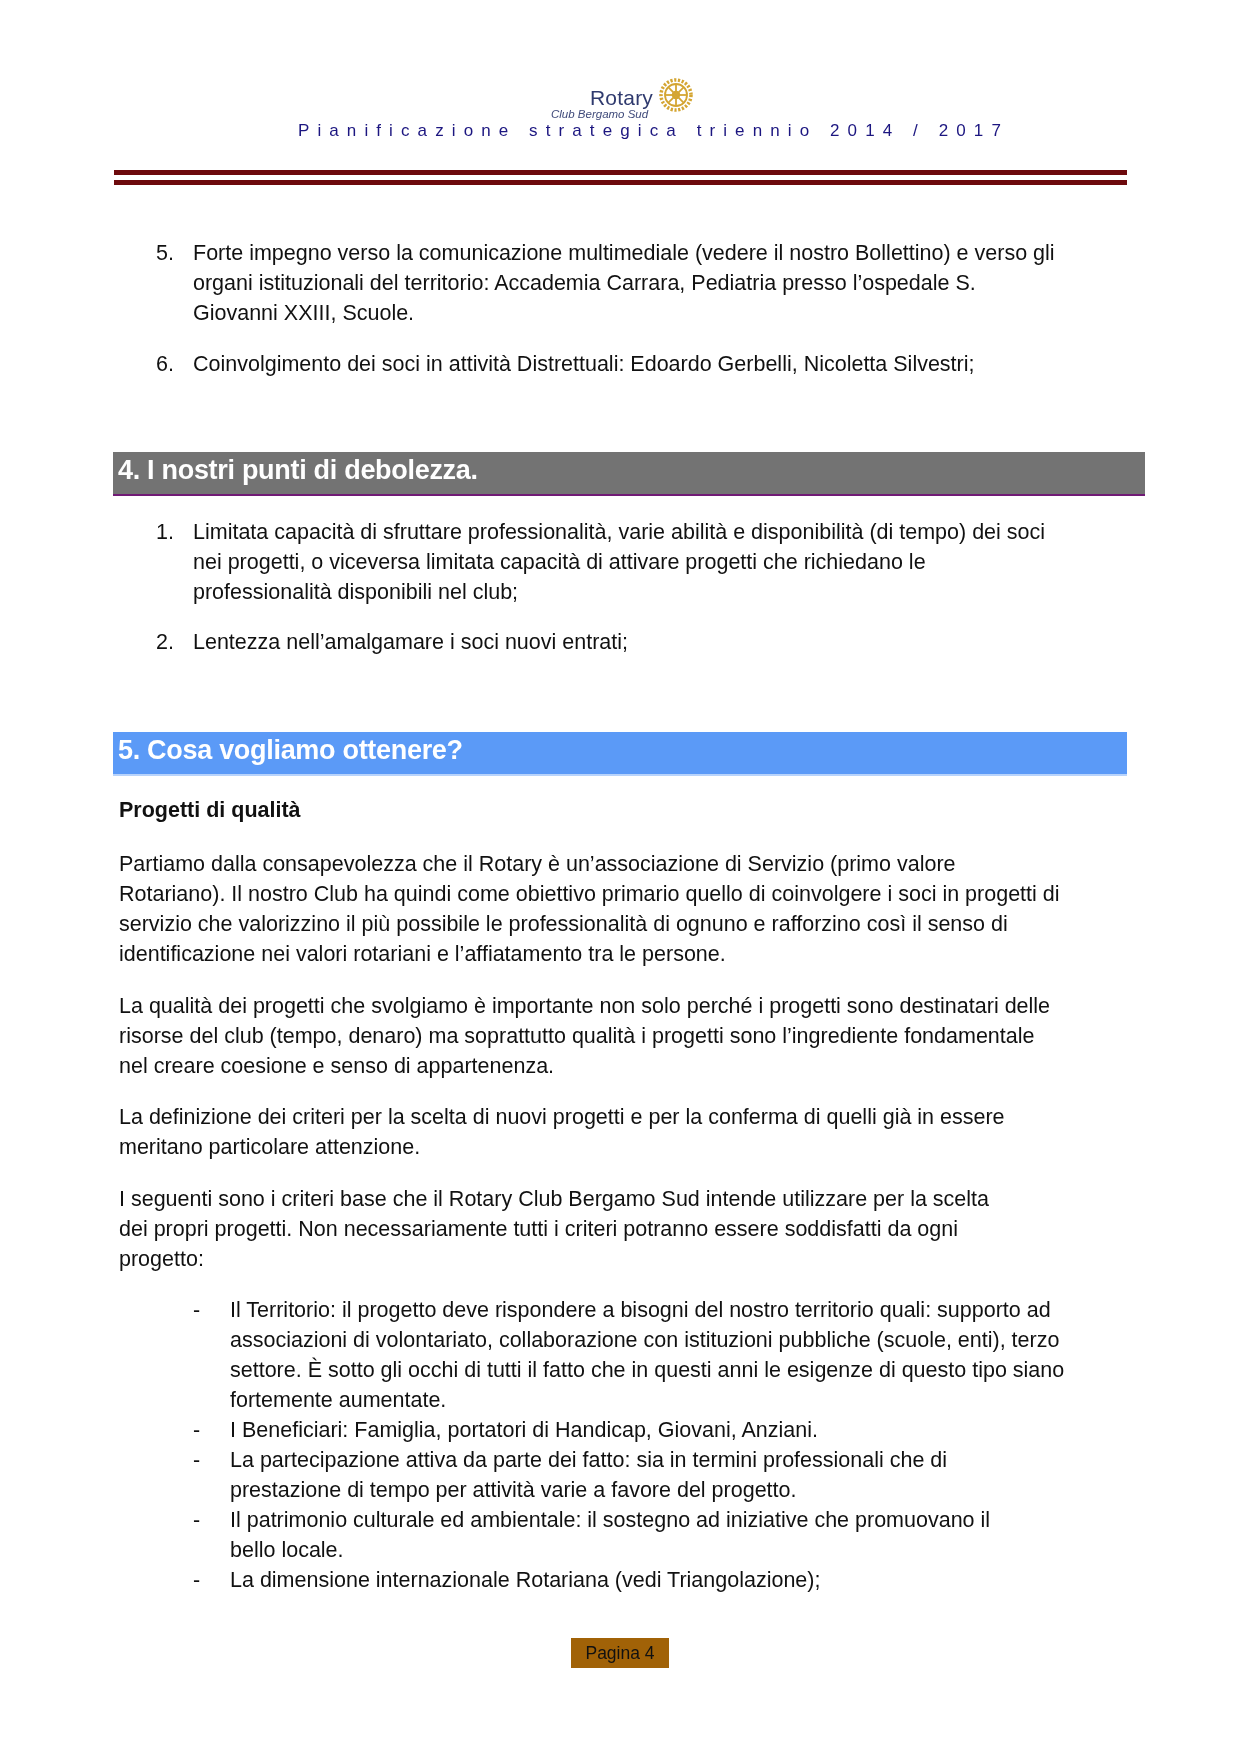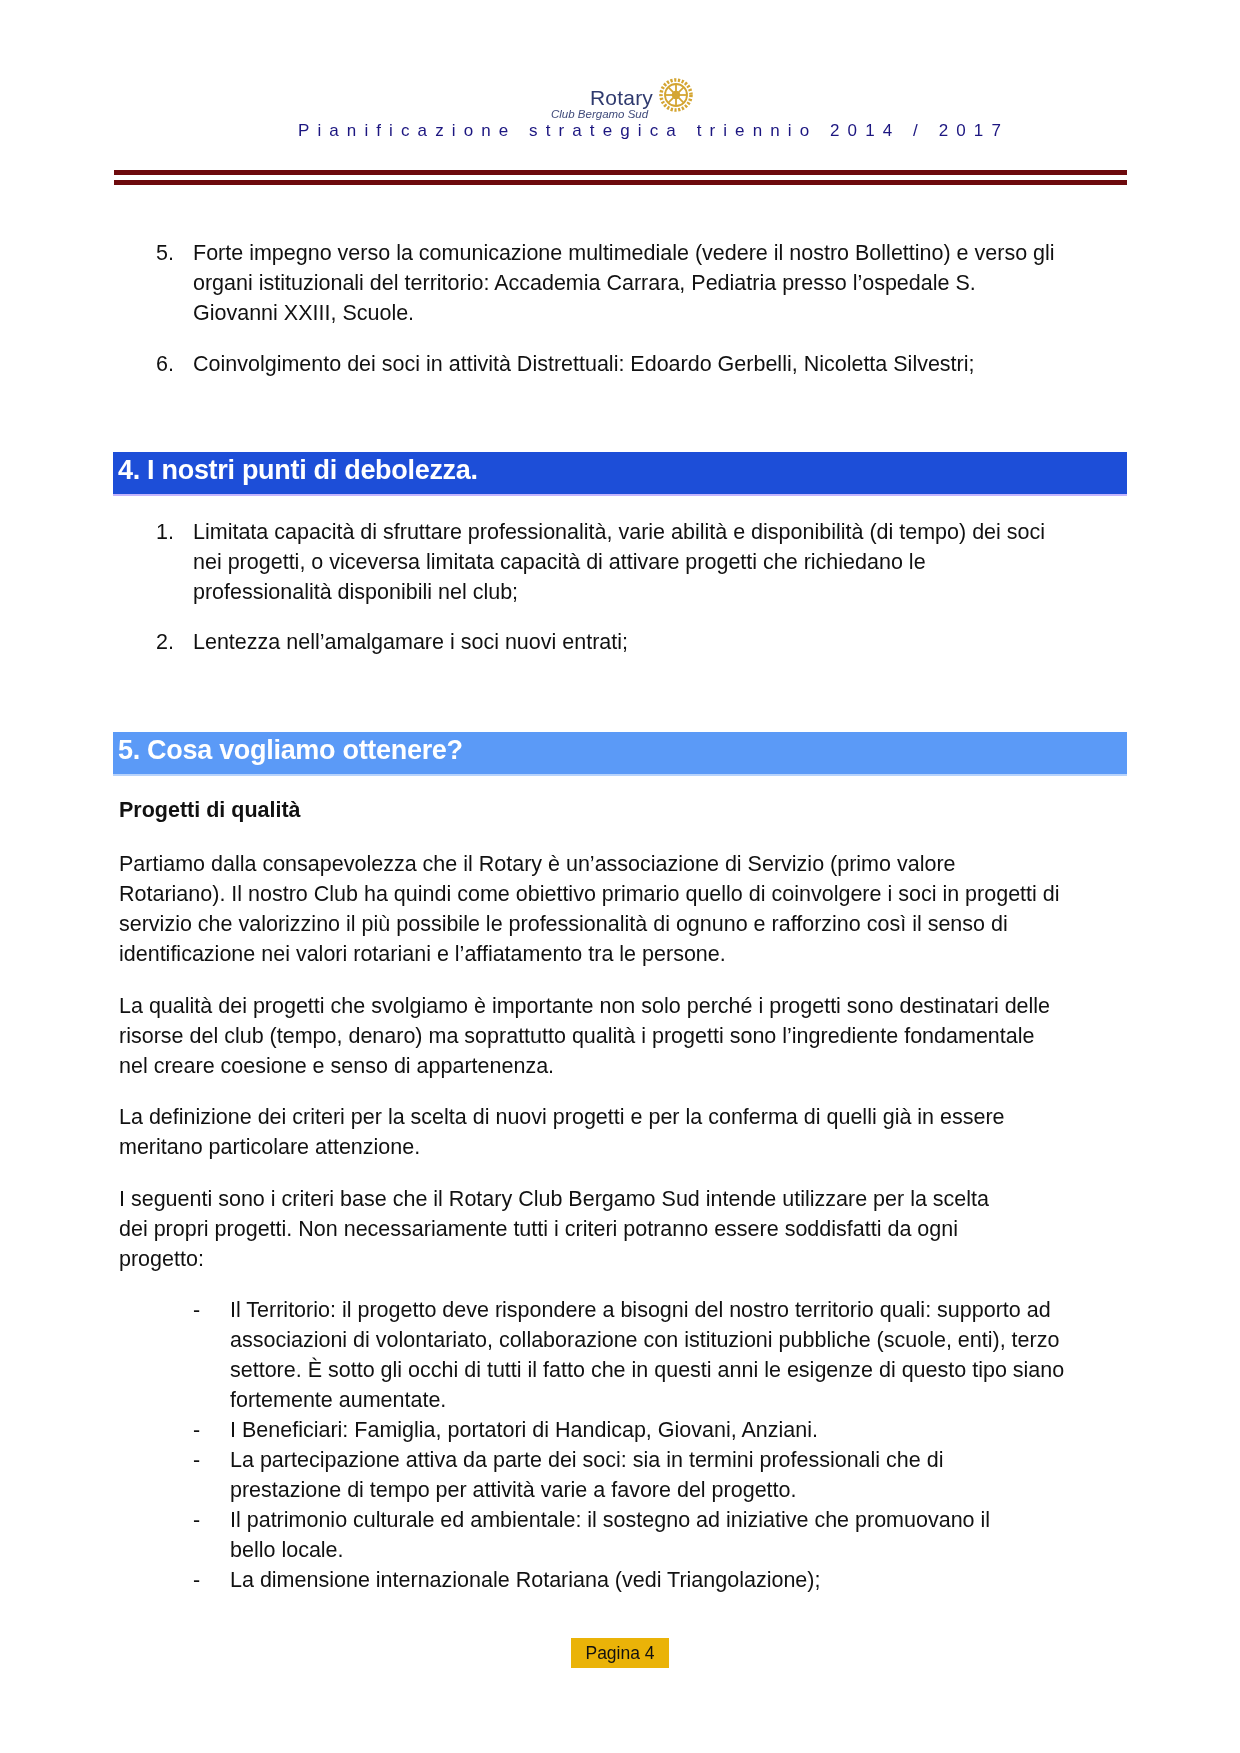--- a/index.html
+++ b/index.html
@@ -9,25 +9,25 @@
   .logo-word { left: 590px; top: 86px; font-size: 21px; color: #2f3a6e; font-weight: normal; letter-spacing: 0.2px; }
   .logo-sub { left: 551px; top: 108px; font-size: 11.5px; color: #3f4a7a; font-style: italic; }
   .wheel { left: 658px; top: 77px; width: 36px; height: 36px; }
   .doc-title { left: 298px; top: 121px; font-size: 17px; font-weight: normal; color: #1c1680;
                letter-spacing: 8.1px; white-space: nowrap; }
   .rule { left: 114px; width: 1013px; height: 5px; background: #6d0a0d; }
   .list-num { font-size: 21.5px; }
   .txt { font-size: 21.5px; line-height: 30px; white-space: nowrap; }
   .section-bar { left: 113px; width: 1014px; height: 42px; }
   .section-bar span { position: absolute; left: 5px; top: 3px; font-size: 27px; font-weight: bold; color: #fff; letter-spacing: -0.3px; white-space: nowrap; }
-  .bar-red { background: #1d4ed8; border-bottom: 2px solid #c4b5fd; }
+  .bar-red { background: #737373; border-bottom: 2px solid #701a75; padding-left: 18px; }
   .bar-blue { background: #5b9af7; border-bottom: 2px solid #b8d3fb; }
   b { font-weight: normal; }
   .dash { font-size: 21.5px; }
-  .footer-box { left: 571px; top: 1638px; width: 98px; height: 30px; background: #eab308; }
+  .footer-box { left: 571px; top: 1638px; width: 98px; height: 30px; background: #a16207; }
   .footer-box span { position: absolute; left: 0; right: 0; top: 5px; text-align: center; font-size: 17.5px; color: #111; }
 </style>
 </head>
 <body>
 
 <div>
   <div class="abs logo-word">Rotary</div>
   <div class="abs logo-sub">Club Bergamo Sud</div>
   <svg class="abs wheel" viewBox="0 0 36 36">
     <g fill="none" stroke="#d4a532">
@@ -111,21 +111,21 @@
     <div class="abs txt" style="left:230px; top:1325px">associazioni di volontariato, collaborazione con istituzioni pubbliche (scuole, enti), terzo</div>
     <div class="abs txt" style="left:230px; top:1355px">settore. È sotto gli occhi di tutti il fatto che in questi anni le esigenze di questo tipo siano</div>
     <div class="abs txt" style="left:230px; top:1385px">fortemente aumentate.</div>
   </div>
   <div>
     <div class="abs txt dash" style="left:193px; top:1415px">-</div>
     <div class="abs txt" style="left:230px; top:1415px"><b>I Beneficiari</b><span>: Famiglia, portatori di Handicap, Giovani, Anziani.</span></div>
   </div>
   <div>
     <div class="abs txt dash" style="left:193px; top:1445px">-</div>
-    <div class="abs txt" style="left:230px; top:1445px"><b>La partecipazione attiva</b><span> da parte dei soci: sia in termini professionali che di</span></div>
+    <div class="abs txt" style="left:230px; top:1445px"><b>La partecipazione attiva</b><span> da parte dei fatto: sia in termini professionali che di</span></div>
     <div class="abs txt" style="left:230px; top:1475px">prestazione di tempo per attività varie a favore del progetto.</div>
   </div>
   <div>
     <div class="abs txt dash" style="left:193px; top:1505px">-</div>
     <div class="abs txt" style="left:230px; top:1505px"><b>Il patrimonio culturale ed ambientale</b><span>: il sostegno ad iniziative che promuovano il</span></div>
     <div class="abs txt" style="left:230px; top:1535px">bello locale.</div>
   </div>
   <div>
     <div class="abs txt dash" style="left:193px; top:1565px">-</div>
     <div class="abs txt" style="left:230px; top:1565px"><span>La dimensione </span><b>internazionale</b><span> Rotariana (vedi Triangolazione);</span></div>

